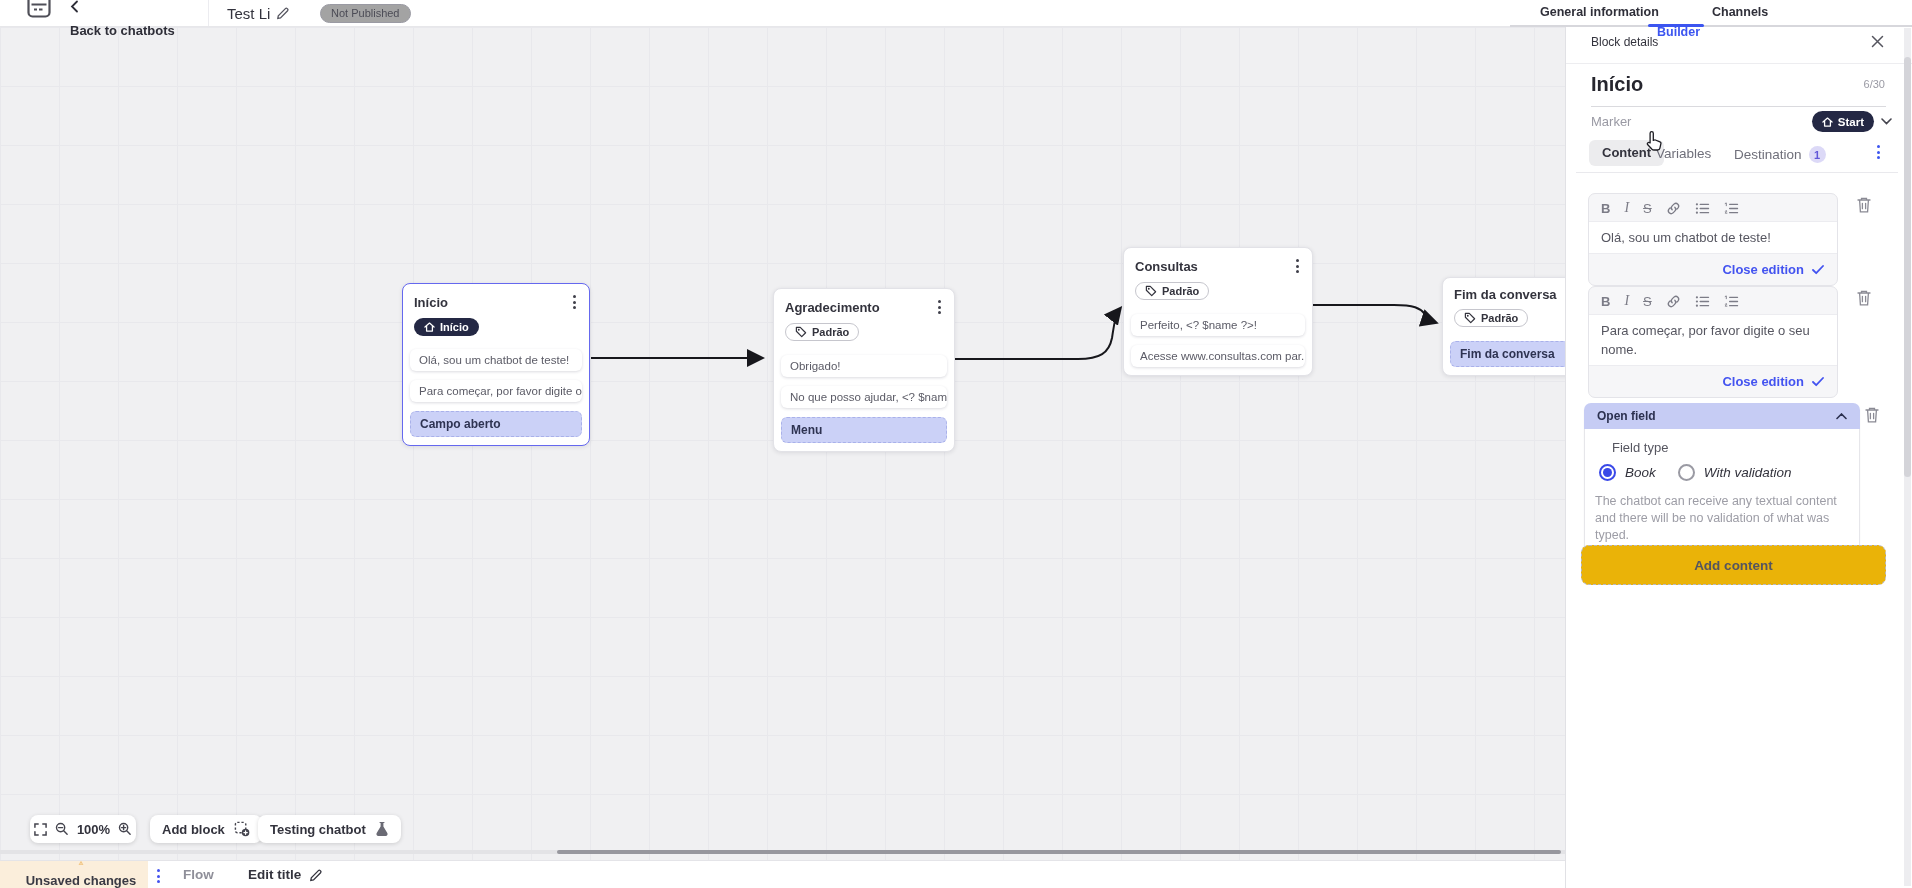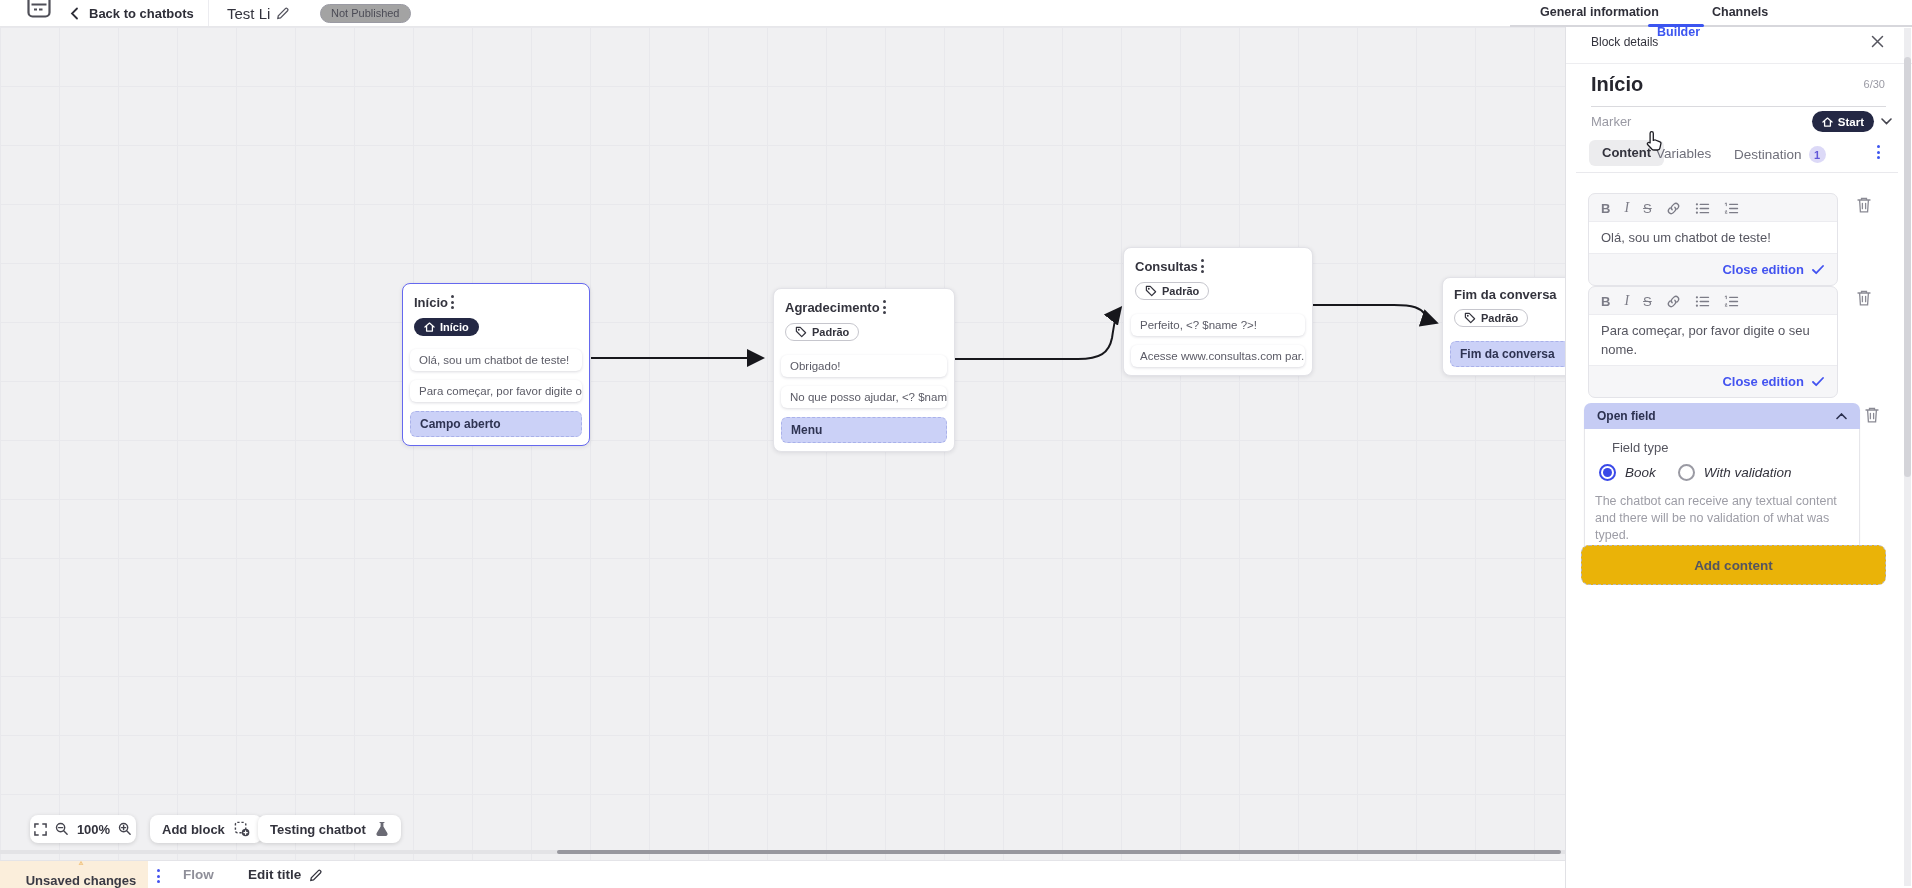--- a/index.html
+++ b/index.html
@@ -3,22 +3,22 @@
 <meta charset="utf-8">
 <style>
   * { box-sizing: border-box; margin: 0; padding: 0; }
   html,body { width:1912px; height:888px; overflow:hidden;
     font-family:"Liberation Sans", sans-serif; background:#efeff1; position:relative; }
 
   
   .topbar { position:absolute; left:0; top:0; width:1912px; height:27px; background:#fff;
     border-bottom:1px solid #e7e7ea; z-index:12; }
   .logo { position:absolute; left:27px; top:-9px; }
-  .back-btn { position:absolute; left:70px; top:0; height:27px; display:flex; align-items:center; gap:10px;
-    color:#2e2e38; font-size:13px; font-weight:700; cursor:pointer; }
+  .back-btn { position:absolute; left:70px; top:0; height:27px; display:flex; align-items:flex-start; gap:10px;
+    color:#2e2e38; font-size:13px; font-weight:700; cursor:pointer;flex-direction:column; }
   .tb-divider { position:absolute; left:208px; top:0; width:1px; height:26px; background:#ececf0; }
   .bot-title { position:absolute; left:227px; top:0; height:27px; line-height:27px; font-size:15px; color:#33333d; }
   .pencil-btn { position:absolute; left:276px; top:6px; cursor:pointer; }
   .status-badge { position:absolute; left:320px; top:4px; height:19px; line-height:17px; padding:0 10px;
     border:1px solid #9a9aa3; border-radius:10px; font-size:11px; color:#4c4c56; background:#a3a3a3; }
   .tb-tab { position:absolute; top:0; height:27px; line-height:25px; font-size:12.5px; font-weight:600;
     color:#2f2f39; cursor:pointer; }
   .tb-tab.t1 { left:1540px; } .tb-tab.t2 { left:1657px; color:#3c55f0;margin-top:20px; } .tb-tab.t3 { left:1712px; }
   .tab-track { position:absolute; left:1510px; right:0; bottom:-1px; height:2px; background:#d7d7dc; }
   .tab-ink { position:absolute; left:1648px; bottom:-1px; width:56px; height:3px; background:#3c55f0; border-radius:2px; }
@@ -27,21 +27,21 @@
   .canvas { position:absolute; left:0; top:27px; width:1565px; height:833px; overflow:hidden;
     background:#f0f0f2;
     background-image:linear-gradient(#e8e8ec 1px, transparent 1px),
                      linear-gradient(90deg,#e8e8ec 1px, transparent 1px);
     background-size:59px 59px; }
   .wires { position:absolute; left:0; top:0; width:1565px; height:833px; }
 
   .block { position:absolute; background:#fff; border:1px solid #e2e2e7; border-radius:8px;
     box-shadow:0 1px 4px rgba(25,25,50,.10); padding-bottom:8px; }
   .block.selected { border:1.5px solid #6568ef; }
-  .blk-head { display:flex; align-items:center; padding:9px 10px 0 11px; }
+  .blk-head { display:flex; justify-content:space-between; align-items:center; padding:9px 10px 0 11px; }
   .blk-title { font-size:13px; font-weight:700; color:#33333d; }
   .kebab { display:flex; flex-direction:column; gap:2.5px; padding:2px 3px; cursor:pointer; }
   .kebab i { width:3px; height:3px; border-radius:50%; background:#3f3f4a; }
   .pill-row { padding:7px 10px 0 11px; }
   .pill-dark { display:inline-flex; align-items:center; gap:5px; background:#242844; color:#fff;
     border-radius:11px; padding:3px 10px; font-size:11px; font-weight:700; }
   .pill-outline { display:inline-flex; align-items:center; gap:5px; border:1.5px solid #c6c6cd; color:#33333d;
     border-radius:11px; padding:2px 9px; font-size:11px; font-weight:700; background:#fff; }
   .cards { display:flex; flex-direction:column; gap:9px; margin:13px 7px 0 7px; }
   .card { background:#fff; border-radius:6px; box-shadow:0 1px 3px rgba(30,30,60,.16);

